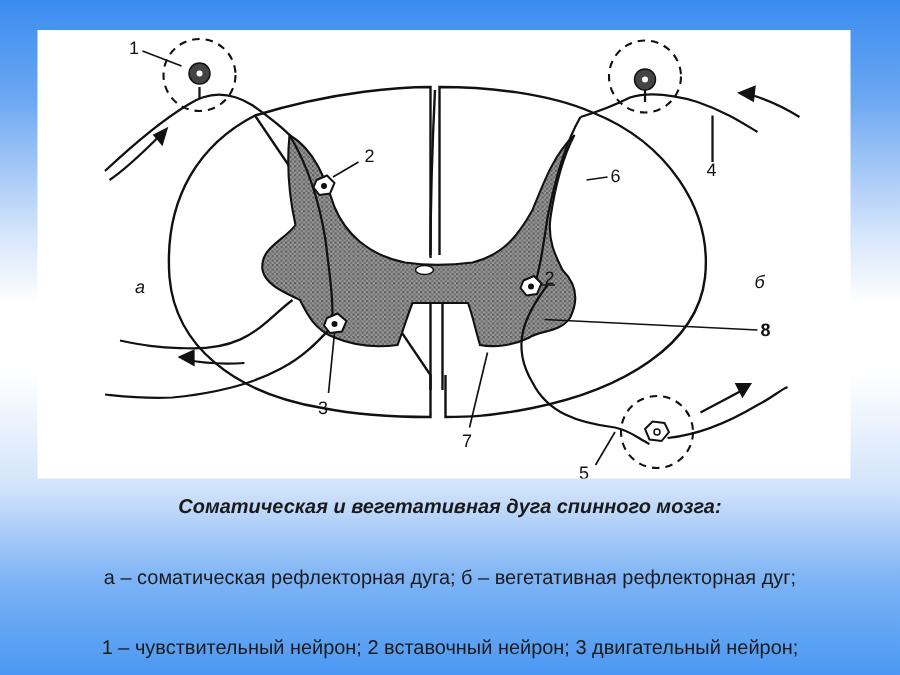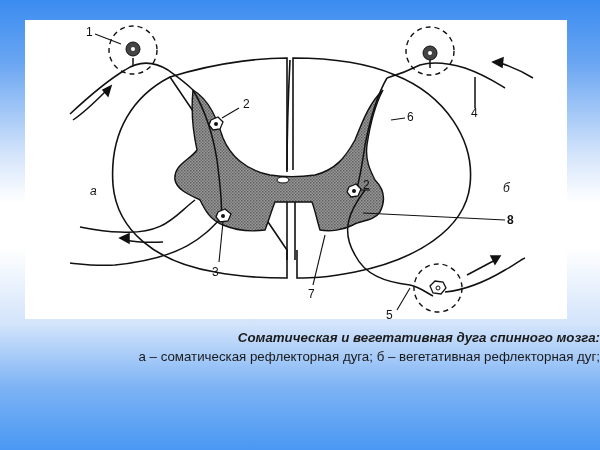--- a/index.html
+++ b/index.html
@@ -8,24 +8,24 @@
       background: linear-gradient(to bottom, #3a8cf0 0%, #6aa6f2 14%, #d7e6fb 35%, #ffffff 45%, #ffffff 55%, #d3e4fb 72%, #7db3f5 86%, #4a98f3 100%);
       font-family: "Liberation Sans", sans-serif;
     }
     .panel {
       position: absolute; left: 25px; top: 20px; width: 542px; height: 299px;
       background: #ffffff;
     }
     .panel svg { position: absolute; left: 0; top: 0; }
     .caption {
       position: absolute; left: 0; top: 328px; width: 600px;
-      text-align: right; color: #1a1a1a; font-size: 13.3px; line-height: 19.2px;
+      text-align: center; color: #1a1a1a; font-size: 13.3px; line-height: 19.2px;
     }
     .caption .title { font-weight: bold; font-style: italic; display: block; }
-    .caption .line { display: block; }
+    .caption .line { display: block; margin-top: 28px; }
     .lbl { font-family: "Liberation Sans", sans-serif; font-size: 12px; fill: #111; }
     .lbl-i { font-family: "Liberation Sans", sans-serif; font-size: 12px; font-style: italic; fill: #111; }
     .lbl-b { font-family: "Liberation Sans", sans-serif; font-size: 12px; font-weight: bold; fill: #111; }
   </style>
 </head>
 <body>
 
 <div class="panel">
   <svg width="542" height="299" viewBox="0 0 542 299">
     <defs>
@@ -137,13 +137,14 @@
     <text class="lbl-b" x="482" y="204">8</text>
     <text class="lbl" x="338" y="169">2</text>
     <text class="lbl-i" x="65" y="175">а</text>
     <text class="lbl-i" x="478" y="172">б</text>
   </svg>
 </div>
 
 <div class="caption">
   <span class="title">Соматическая и вегетативная дуга спинного мозга:</span>
   <span class="line">а – соматическая рефлекторная дуга; б – вегетативная рефлекторная дуг;</span>
+  <span class="line">1 – чувствительный нейрон; 2 вставочный нейрон; 3 двигательный нейрон;</span>
 </div>
 
 </body></html>

